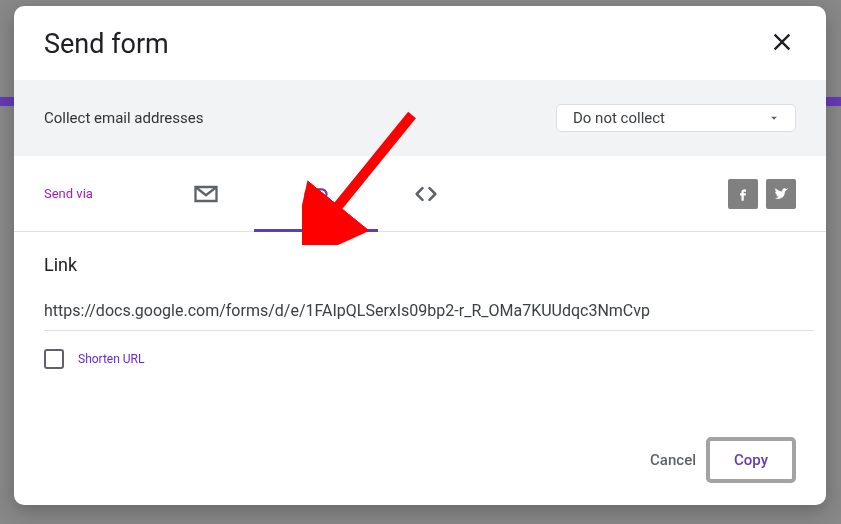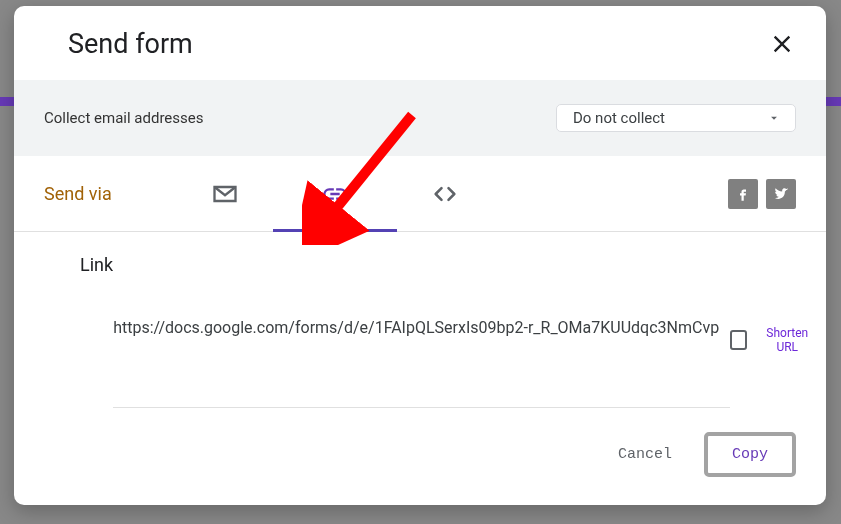--- a/index.html
+++ b/index.html
@@ -22,24 +22,23 @@
     width: 812px; height: 499px;
     background: #fff;
     border-radius: 10px;
     box-shadow: 0 6px 20px rgba(0,0,0,0.25);
     display: flex;
     flex-direction: column;
     overflow: hidden;
   }
   .header {
     display: flex;
-    align-items: center;
+    align-items: flex-start;
     justify-content: space-between;
     padding: 22px 30px 20px 30px;
-    margin-left: 24px;
   }
   .title {
     font-size: 27px;
     color: #202124;
     font-weight: 400;
   }
   .close-btn {
     width: 28px; height: 28px;
     cursor: pointer;
     color: #202124;
@@ -72,22 +71,22 @@
   .select svg { color: #5f6368; }
   .send-via-row {
     display: flex;
     align-items: center;
     padding: 0 30px;
     height: 76px;
     border-bottom: 1px solid #e0e0e0;
     position: relative;
   }
   .send-via-label {
-    font-size: 18px;
-    color: #a16207;
+    font-size: 13px;
+    color: #a21caf;
     margin-right: 58px;
   }
   .tab {
     width: 110px;
     height: 76px;
     display: flex;
     align-items: center;
     justify-content: center;
     cursor: pointer;
     color: #5f6368;
@@ -111,22 +110,21 @@
     color: #fff;
     display: flex; align-items: center; justify-content: center;
     margin-left: 8px;
     cursor: pointer;
     border-radius: 2px;
   }
   .body {
     padding: 22px 12px 10px 30px;
     flex: 1;
     display: flex;
-    flex-direction: row;
-    margin-left: 36px;
+    flex-direction: column;
   }
   .section-title {
     font-size: 18px;
     color: #202124;
     margin-bottom: 22px;
   }
   .link-input {
     width: 100%;
     border: none;
     border-bottom: 1px solid #e0e0e0;
@@ -152,23 +150,21 @@
   }
   .shorten-label {
     font-size: 12px;
     color: #6d28d9;
     text-align: center;
   }
   .footer {
     display: flex;
     justify-content: flex-end;
     align-items: center;
-    padding: 14px 30px 28px 30px;
-    gap: 22px;
-    font-family: Liberation Mono, monospace;
+    padding: 14px 30px 22px 30px;
   }
   .btn-text {
     font-size: 15px;
     color: #5f6368;
     cursor: pointer;
     padding: 8px 10px;
     font-weight: 500;
   }
   .btn-outlined {
     border: 4px solid #a3a3a3;

